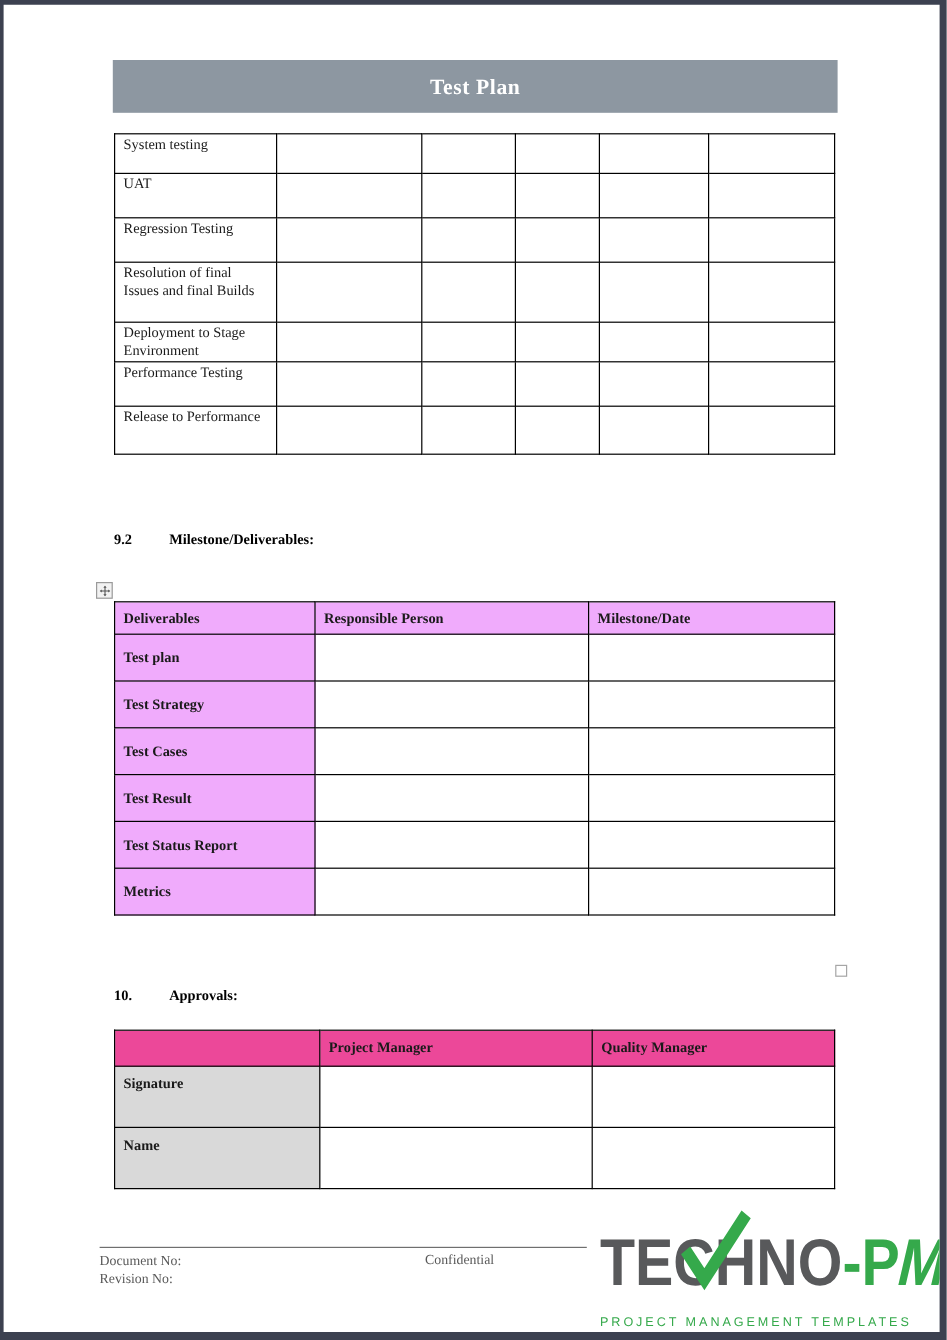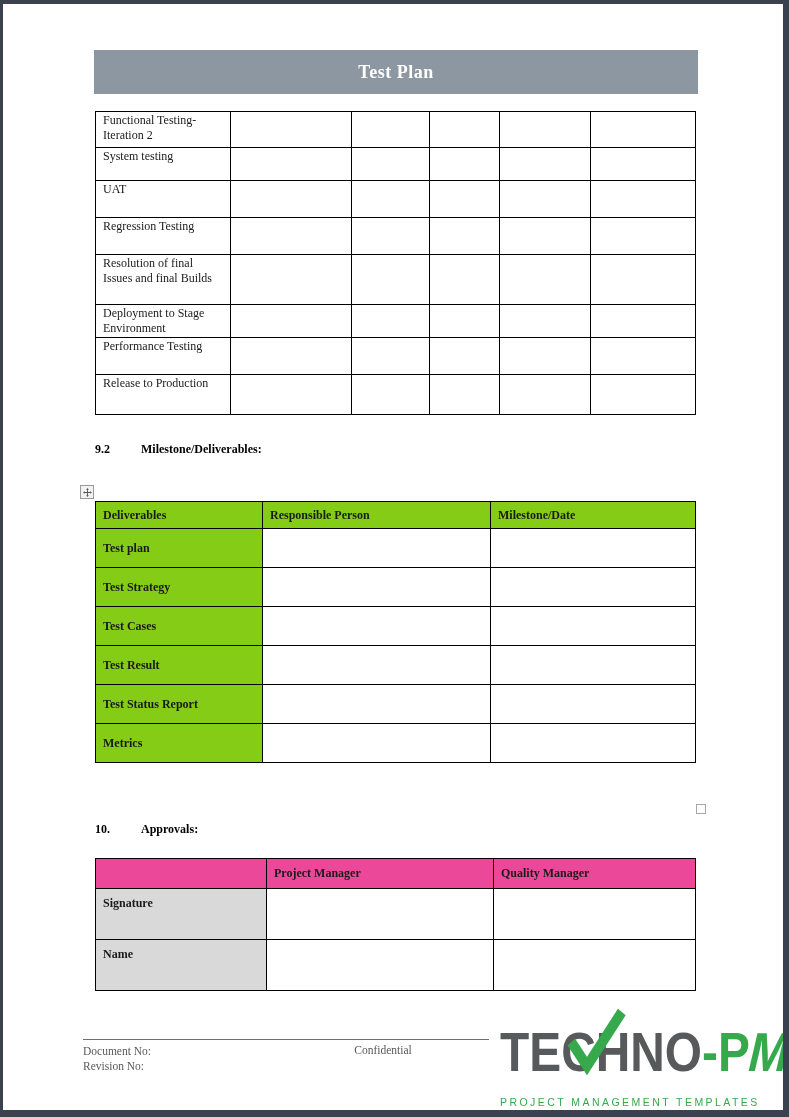--- a/index.html
+++ b/index.html
@@ -35,21 +35,21 @@
   .schedule-table { position: absolute; left: 92px; top: 107px; }
 
   .sec-heading { position: absolute; left: 92px; display: flex;
                  font-size: 12px; font-weight: bold; color: #000; }
   .sec-heading .sec-num { width: 46px; }
   .heading-92 { top: 438px; }
   .heading-10 { top: 818px; }
 
   .milestone-table { position: absolute; left: 92px; top: 497px; }
   .milestone-table th, .milestone-table .label-cell {
-    background: #84cc16; font-weight: bold; vertical-align: middle;
+    background: #f0abfc; font-weight: bold; vertical-align: middle;
   }
 
   .approvals-table { position: absolute; left: 92px; top: 854px; }
   .approvals-table th { background: #ec4899; font-weight: bold; vertical-align: middle; }
   .approvals-table .label-cell { background: #D9D9D9; font-weight: bold; padding-top: 7px; }
 
   .move-handle {
     position: absolute; left: 77px; top: 481px;
     width: 14px; height: 14px;
     border: 1px solid #9a9a9a; background: #f2f2f2;
@@ -109,28 +109,20 @@
   <table class="schedule-table">
     <colgroup>
       <col style="width:135px">
         <col style="width:121px">
         <col style="width:78px">
       <col style="width:70px">
         <col style="width:91px">
         <col style="width:105px">
     </colgroup>
     <tbody>
-      <tr class="sch-r0">
-        <td>Functional Testing-Iteration 2</td>
-        <td></td>
-          <td></td>
-        <td></td>
-          <td></td>
-        <td></td>
-      </tr>
       <tr class="sch-r1">
         <td>System testing</td>
         <td></td>
           <td></td>
         <td></td>
           <td></td>
         <td></td>
       </tr>
       <tr class="sch-r2">
         <td>UAT</td>
@@ -166,21 +158,21 @@
       </tr>
       <tr class="sch-r6">
         <td>Performance Testing</td>
         <td></td>
           <td></td>
         <td></td>
           <td></td>
         <td></td>
       </tr>
       <tr class="sch-r7">
-        <td>Release to Production</td>
+        <td>Release to Performance</td>
         <td></td>
           <td></td>
         <td></td>
           <td></td>
         <td></td>
       </tr>
     </tbody>
   </table>
 
   <div class="sec-heading heading-92">

